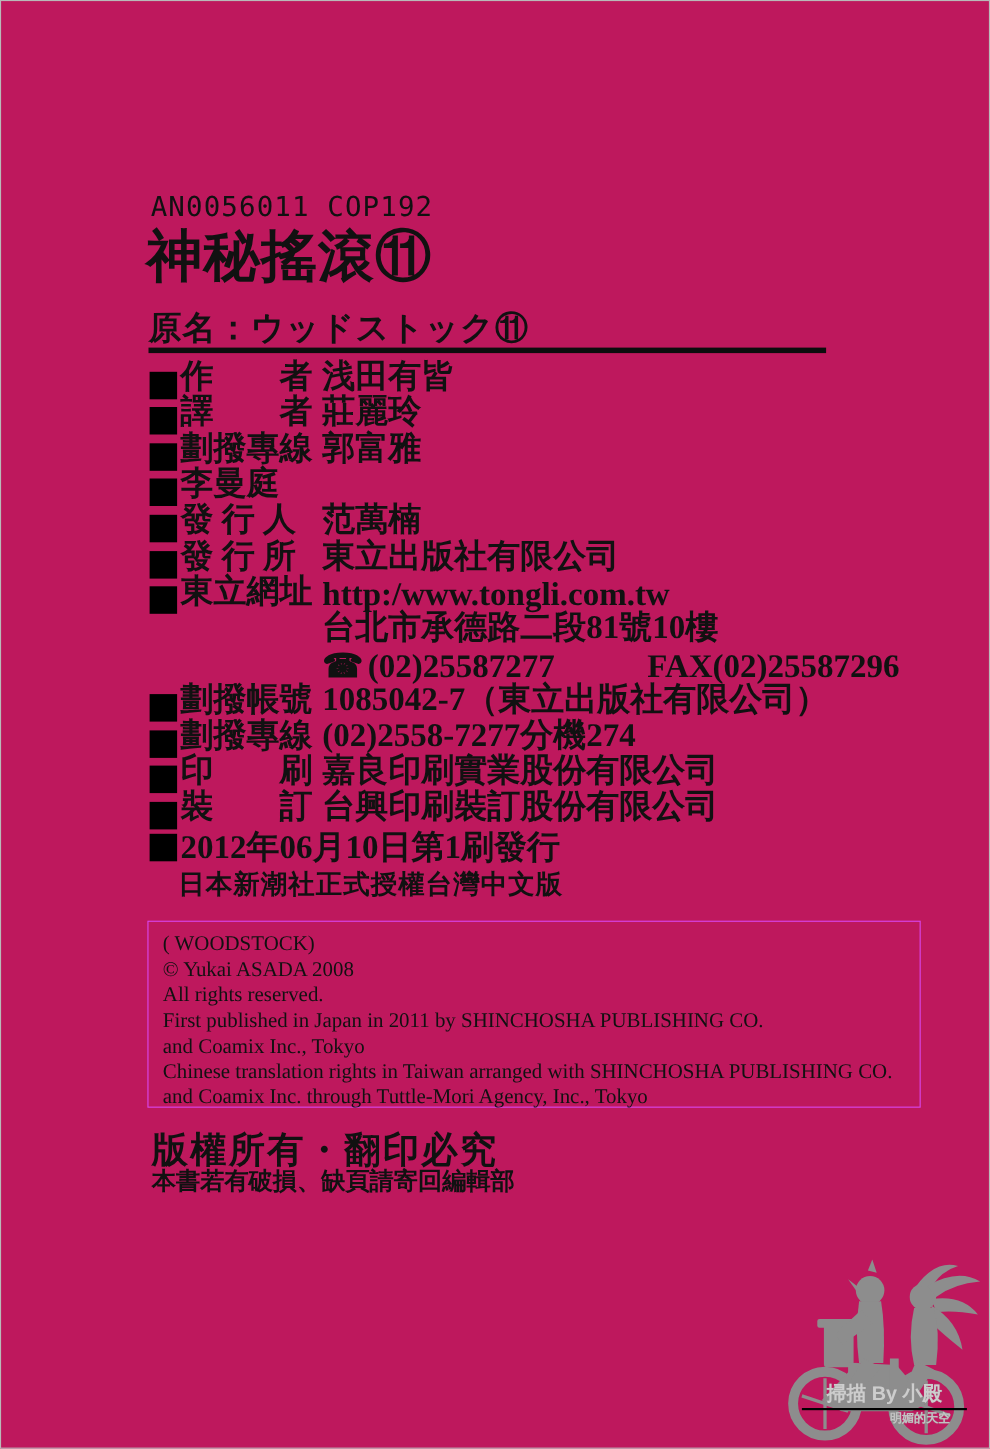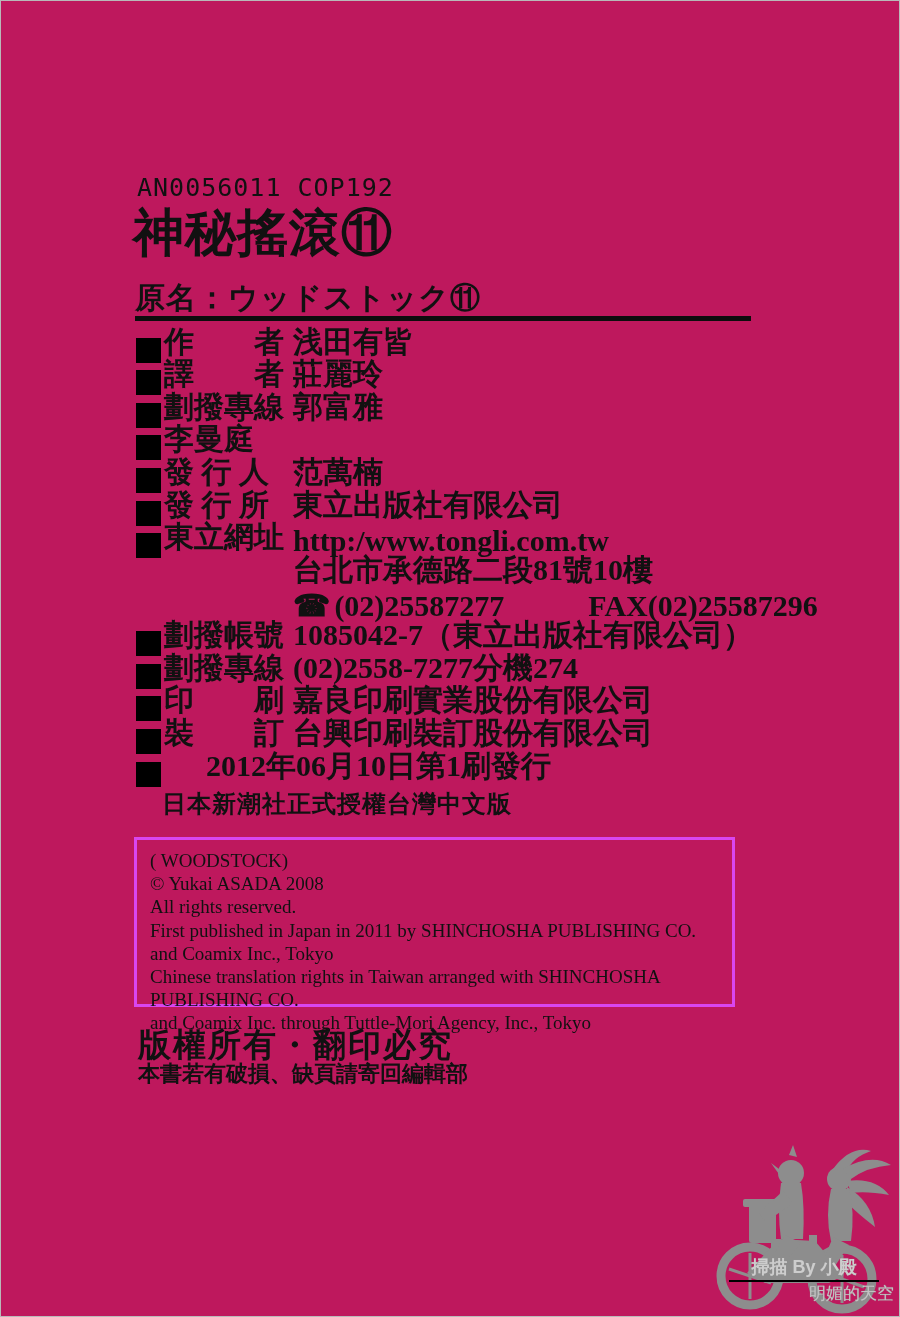--- a/index.html
+++ b/index.html
@@ -40,31 +40,31 @@
   .sq.hidden { visibility:hidden; }
   .credit-label {
     display:inline-block; width:129px;
     font-size:30px; font-weight:600; flex:0 0 129px;
   }
   .credit-value { font-size:30px; font-weight:600; }
   .phone-glyph { font-size:30px; margin-right:4px; }
   .fax-part { margin-left:84px; }
   .print-date-row {
     position:absolute; left:135px; top:753px;
-    display:flex; align-items:flex-end; height:33px; white-space:nowrap;gap:42px;
+    display:flex; align-items:center; height:33px; white-space:nowrap;
   }
   .print-date-row .credit-value { font-size:30px; }
   .license-line {
     position:absolute; left:161px; top:787px;
     font-size:24px; font-weight:700; letter-spacing:1px;
   }
   .copyright-box {
     position:absolute; left:133px; top:836px;
-    width:601px; height:170px;
-    border:3px solid #d946ef;
+    width:703px; height:170px;
+    border:1px solid #d946ef;
     padding:9px 10px 0 13px;
     font-family:"Liberation Serif", serif;
     font-size:19px; line-height:23.2px; font-weight:500;
   }
   .footer-rights {
     position:absolute; left:137px; top:1022px;
     font-size:33px; font-weight:700; letter-spacing:2px;
   }
   .footer-damaged {
     position:absolute; left:137px; top:1058px;
@@ -85,21 +85,21 @@
     font-size:18px; font-weight:700;
     color:#cdcdcd;
     border-bottom:2px solid #000000;
     padding-bottom:1px;
     text-shadow:0 0 1px #9a9a9a;
     white-space:nowrap;
   }
   .wm-line2 {
     position:absolute; left:808px; top:1281px;
     font-family:"Liberation Sans", sans-serif;
-    font-size:17px; font-weight:400;
+    font-size:11px; font-weight:700;
     color:#c2c2c2;
     text-shadow:0 0 1px #9a9a9a;
     white-space:nowrap;
   }
 </style>
 </head>
 <body>
 
 <div class="page">
 

